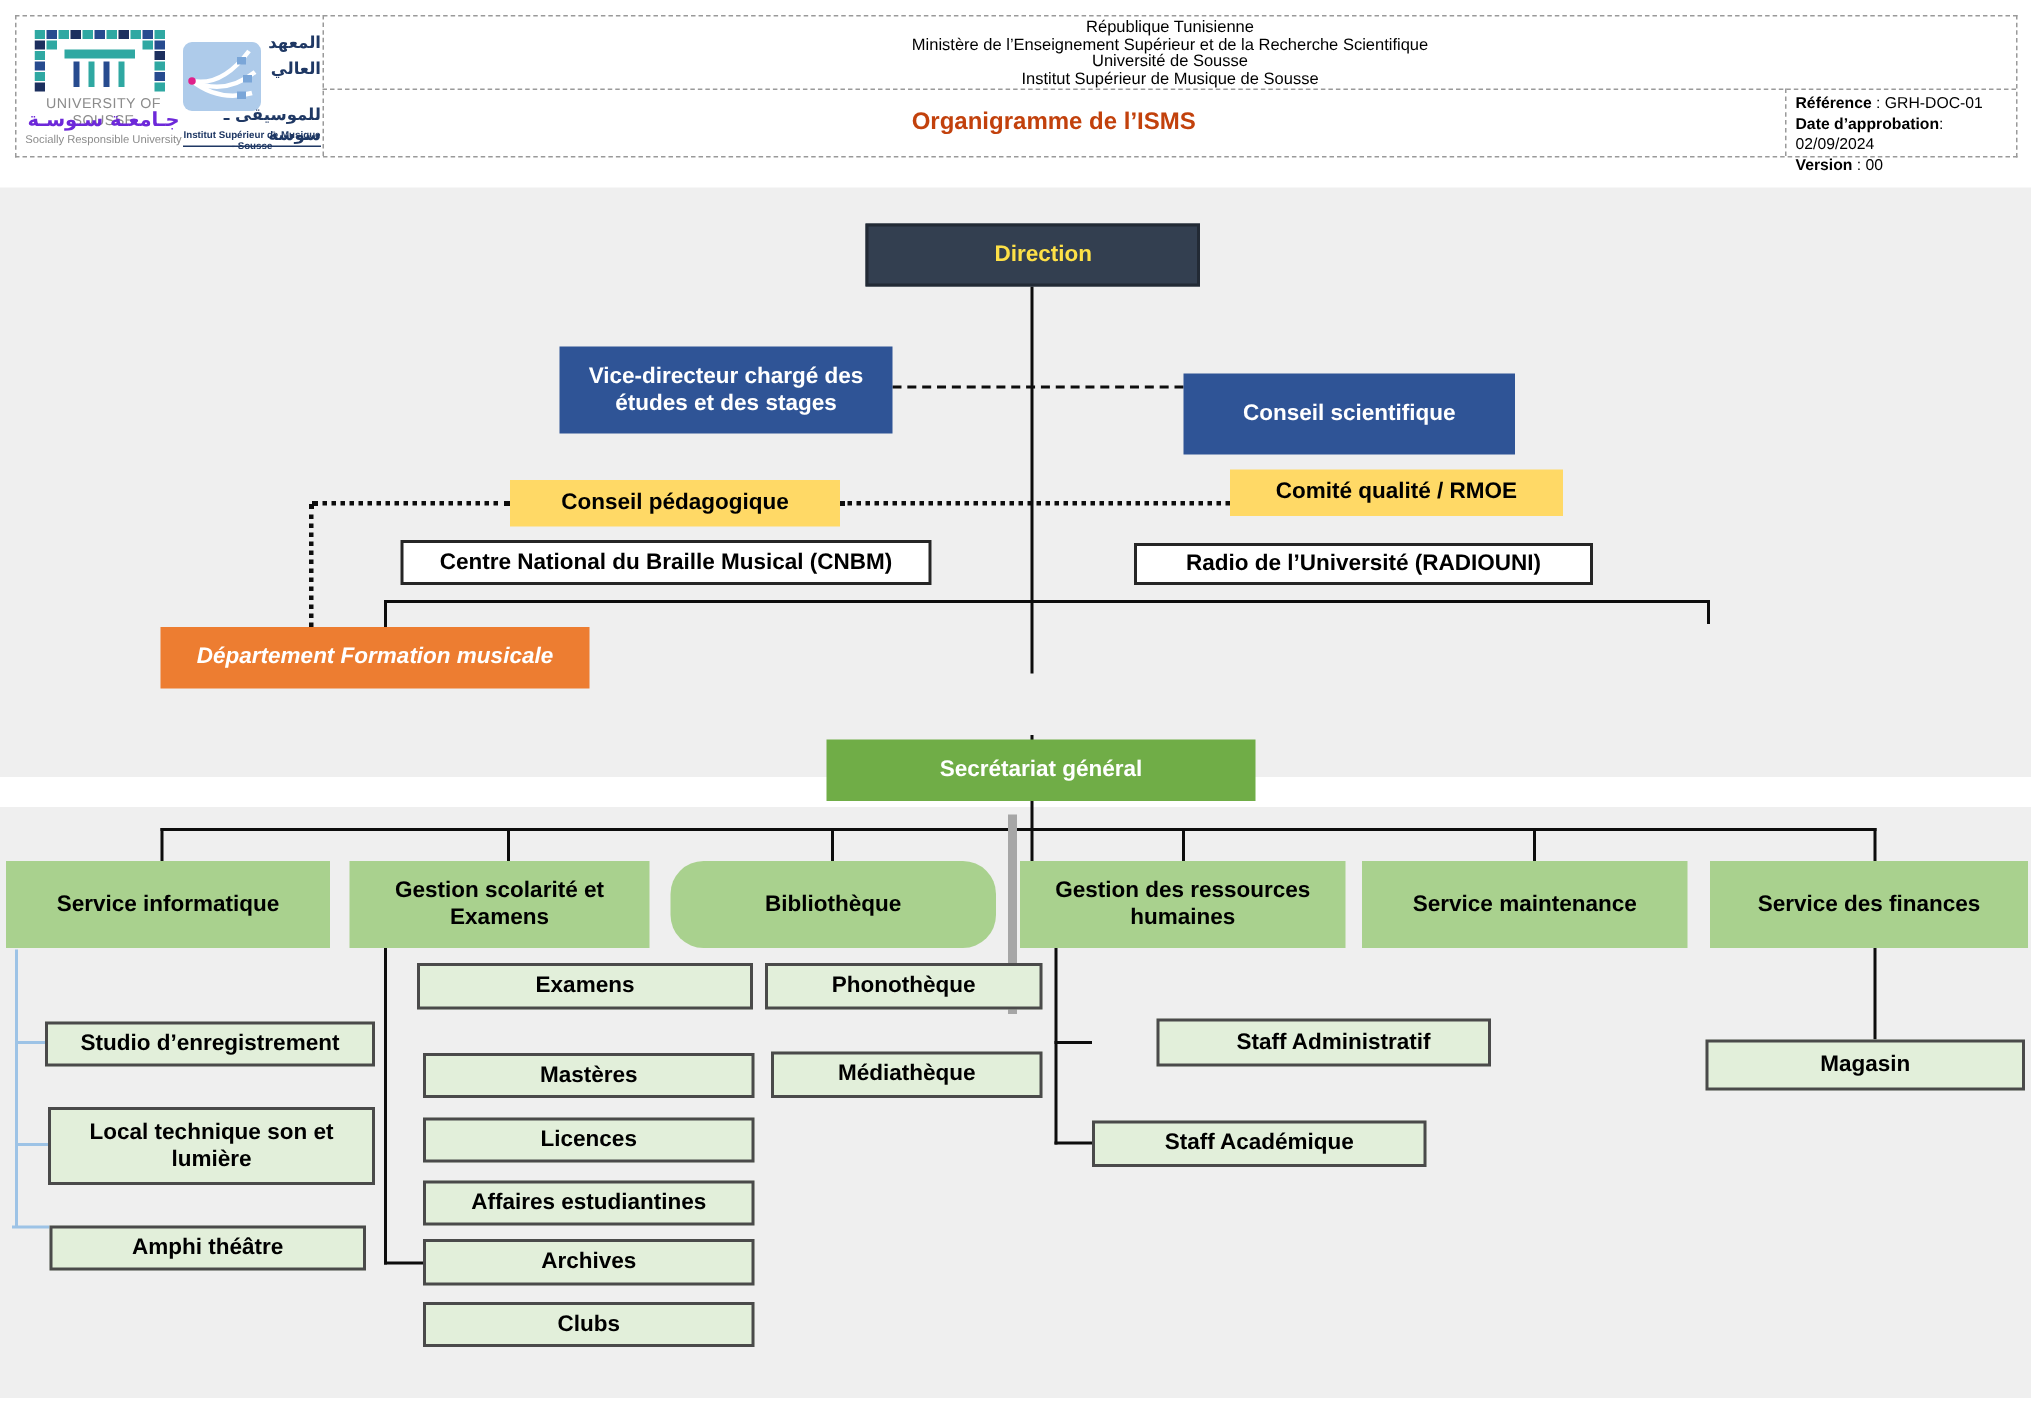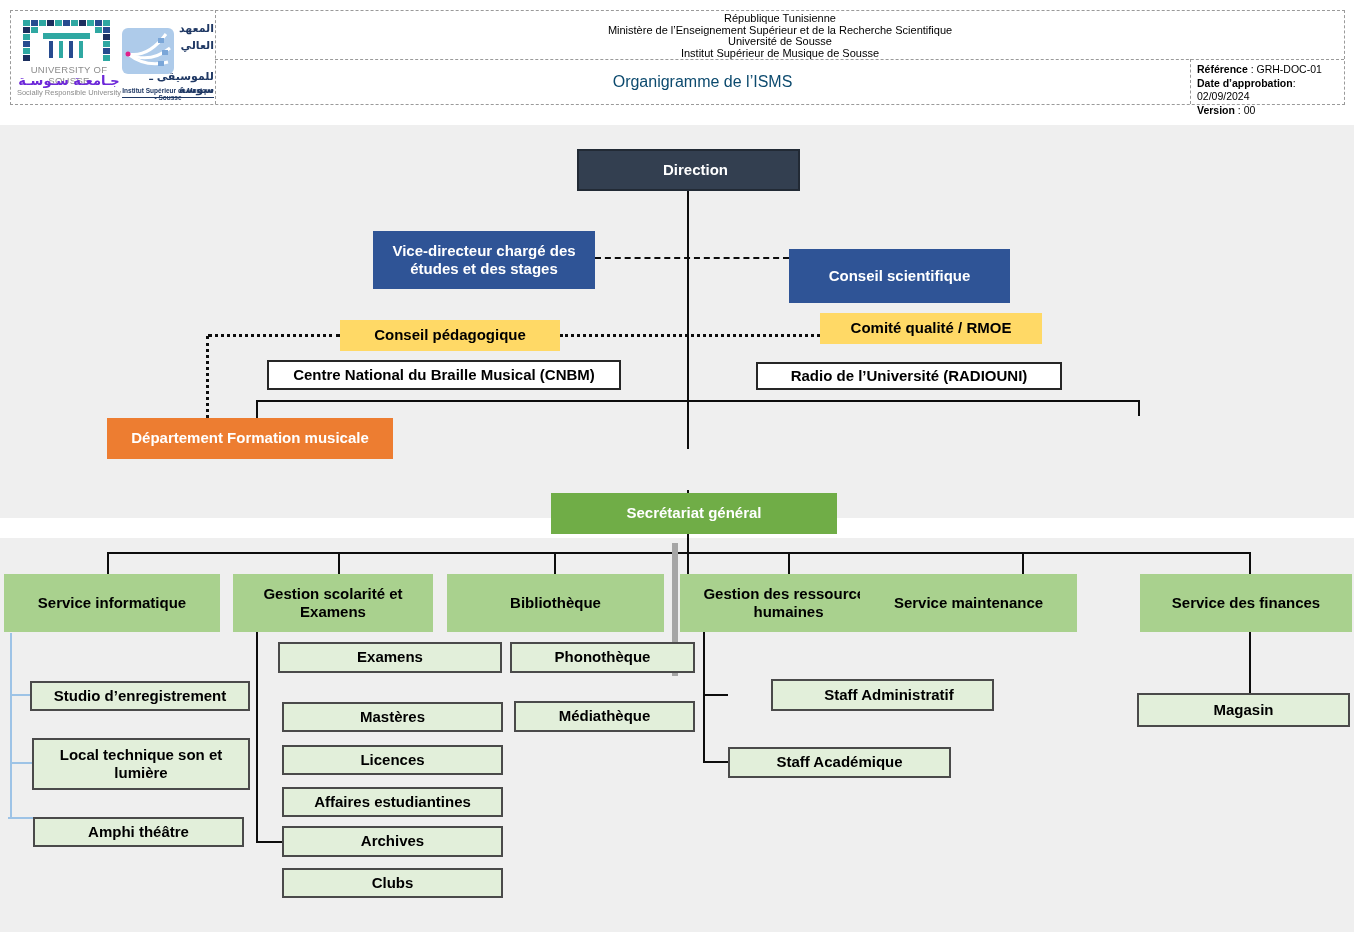--- a/index.html
+++ b/index.html
@@ -3,21 +3,21 @@
 <meta charset="utf-8">
 <title>Organigramme de l’ISMS</title>
 <style>
   html,body{margin:0;padding:0;background:#fff;}
   #page{position:relative;width:1354px;height:939px;background:#ffffff;
         font-family:"Liberation Sans","DejaVu Sans",sans-serif;overflow:hidden;}
   .panel{position:absolute;left:0;width:1354px;background:#efefef;z-index:0;}
   .box{position:absolute;display:flex;align-items:center;justify-content:center;
        text-align:center;font-weight:700;box-sizing:border-box;line-height:1.22;
        font-size:15px;z-index:2;padding:2px 6px;}
-  .dark{background:#333F50;color:#ffffff;border:2px solid #222A35;padding-left:20px;}
+  .dark{background:#333F50;color:#fde047;border:2px solid #222A35;padding-left:20px;}
   .blue{background:#2F5496;color:#fff;}
   .yellow{background:#FFD966;color:#000;}
   .whitebox{background:#fff;color:#000;border:2px solid #262626;}
   .orange{background:#ED7D31;color:#fff;}
   .green{background:#70AD47;color:#fff;}
   .service{background:#A9D18E;color:#000;}
   .pale{background:#E2EFDA;color:#000;border:2px solid #4a4a4a;}
   .pale-plain{background:#E2EFDA;color:#000;}
   .hline{position:absolute;background:#0d0d0d;height:2px;z-index:1;}
   .vline{position:absolute;background:#0d0d0d;width:2px;z-index:1;}
@@ -26,21 +26,21 @@
   .dot-v{position:absolute;width:0;border-left:3px dotted #0d0d0d;z-index:1;}
   .blueline{background:#9DC3E6;}
   .graybar{position:absolute;background:#A6A6A6;z-index:1;}
   
   .hdr-border{position:absolute;border:1px dashed #9a9a9a;z-index:1;}
   .hdr-vsep{position:absolute;border-left:1px dashed #9a9a9a;z-index:1;}
   .hdr-hsep{position:absolute;border-top:1px dashed #9a9a9a;z-index:1;}
   .inst{position:absolute;left:215px;top:13px;width:1130px;text-align:center;
         font-size:11px;line-height:11.5px;color:#000;z-index:2;}
   .hdr-title{position:absolute;left:215px;top:59px;width:975px;height:45px;display:flex;
-        align-items:center;justify-content:center;font-weight:400;font-size:16px;color:#0c4a6e;z-index:2;}
+        align-items:center;justify-content:center;font-weight:700;font-size:16px;color:#c2410c;z-index:2;}
   .refblock{position:absolute;left:1197px;top:63px;width:145px;font-size:10.5px;
         line-height:13.5px;color:#000;z-index:2;}
   .refblock b{font-weight:700;}
   .uos-text{position:absolute;text-align:center;color:#8c8c8c;z-index:2;}
   .arabic{font-family:"DejaVu Sans",sans-serif;}
 </style>
 </head>
 <body>
 
 <div id="page">
@@ -156,28 +156,28 @@
 
   <div class="vline" style="left:1249px;top:632px;height:61px;"></div>
 
   <div class="box dark" style="left:577px;top:149px;width:223px;height:42px;">Direction</div>
   <div class="box blue" style="left:373px;top:231px;width:222px;height:58px;">Vice-directeur chargé des études et des stages</div>
   <div class="box blue" style="left:789px;top:233px;width:221px;height:54px;margin-top:16px;">Conseil scientifique</div>
   <div class="box yellow" style="left:340px;top:320px;width:220px;height:31px;">Conseil pédagogique</div>
   <div class="box yellow" style="left:820px;top:313px;width:222px;height:31px;">Comité qualité / RMOE</div>
   <div class="box whitebox" style="left:267px;top:360px;width:354px;height:30px;">Centre National du Braille Musical (CNBM)</div>
   <div class="box whitebox" style="left:756px;top:362px;width:306px;height:28px;">Radio de l’Université (RADIOUNI)</div>
-  <div class="box orange" style="left:107px;top:418px;width:286px;height:41px;">Département Formation musicale</div>
+  <div class="box orange" style="left:107px;top:418px;width:286px;height:41px;font-style:italic;">Département Formation musicale</div>
   <div class="box green" style="left:551px;top:449px;width:286px;height:41px;margin-top:44px;">Secrétariat général</div>
 
   <div class="box service" style="left:4px;top:574px;width:216px;height:58px;">Service informatique</div>
   <div class="box service" style="left:233px;top:574px;width:200px;height:58px;">Gestion scolarité et Examens</div>
-  <div class="box service" style="left:447px;top:574px;width:217px;height:58px;">Bibliothèque</div>
+  <div class="box service" style="left:447px;top:574px;width:217px;height:58px;border-radius:22px;">Bibliothèque</div>
   <div class="box service" style="left:680px;top:574px;width:217px;height:58px;">Gestion des ressources humaines</div>
-  <div class="box service" style="left:860px;top:574px;width:217px;height:58px;">Service maintenance</div>
+  <div class="box service" style="left:908px;top:574px;width:217px;height:58px;">Service maintenance</div>
   <div class="box service" style="left:1140px;top:574px;width:212px;height:58px;">Service des finances</div>
 
   <div class="box pale" style="left:30px;top:681px;width:220px;height:30px;">Studio d’enregistrement</div>
   <div class="box pale" style="left:32px;top:738px;width:218px;height:52px;">Local technique son et lumière</div>
   <div class="box pale" style="left:33px;top:817px;width:211px;height:30px;">Amphi théâtre</div>
 
   <div class="box pale" style="left:278px;top:642px;width:224px;height:31px;">Examens</div>
   <div class="box pale" style="left:282px;top:702px;width:221px;height:30px;">Mastères</div>
   <div class="box pale" style="left:282px;top:745px;width:221px;height:30px;">Licences</div>
   <div class="box pale" style="left:282px;top:787px;width:221px;height:30px;">Affaires estudiantines</div>

